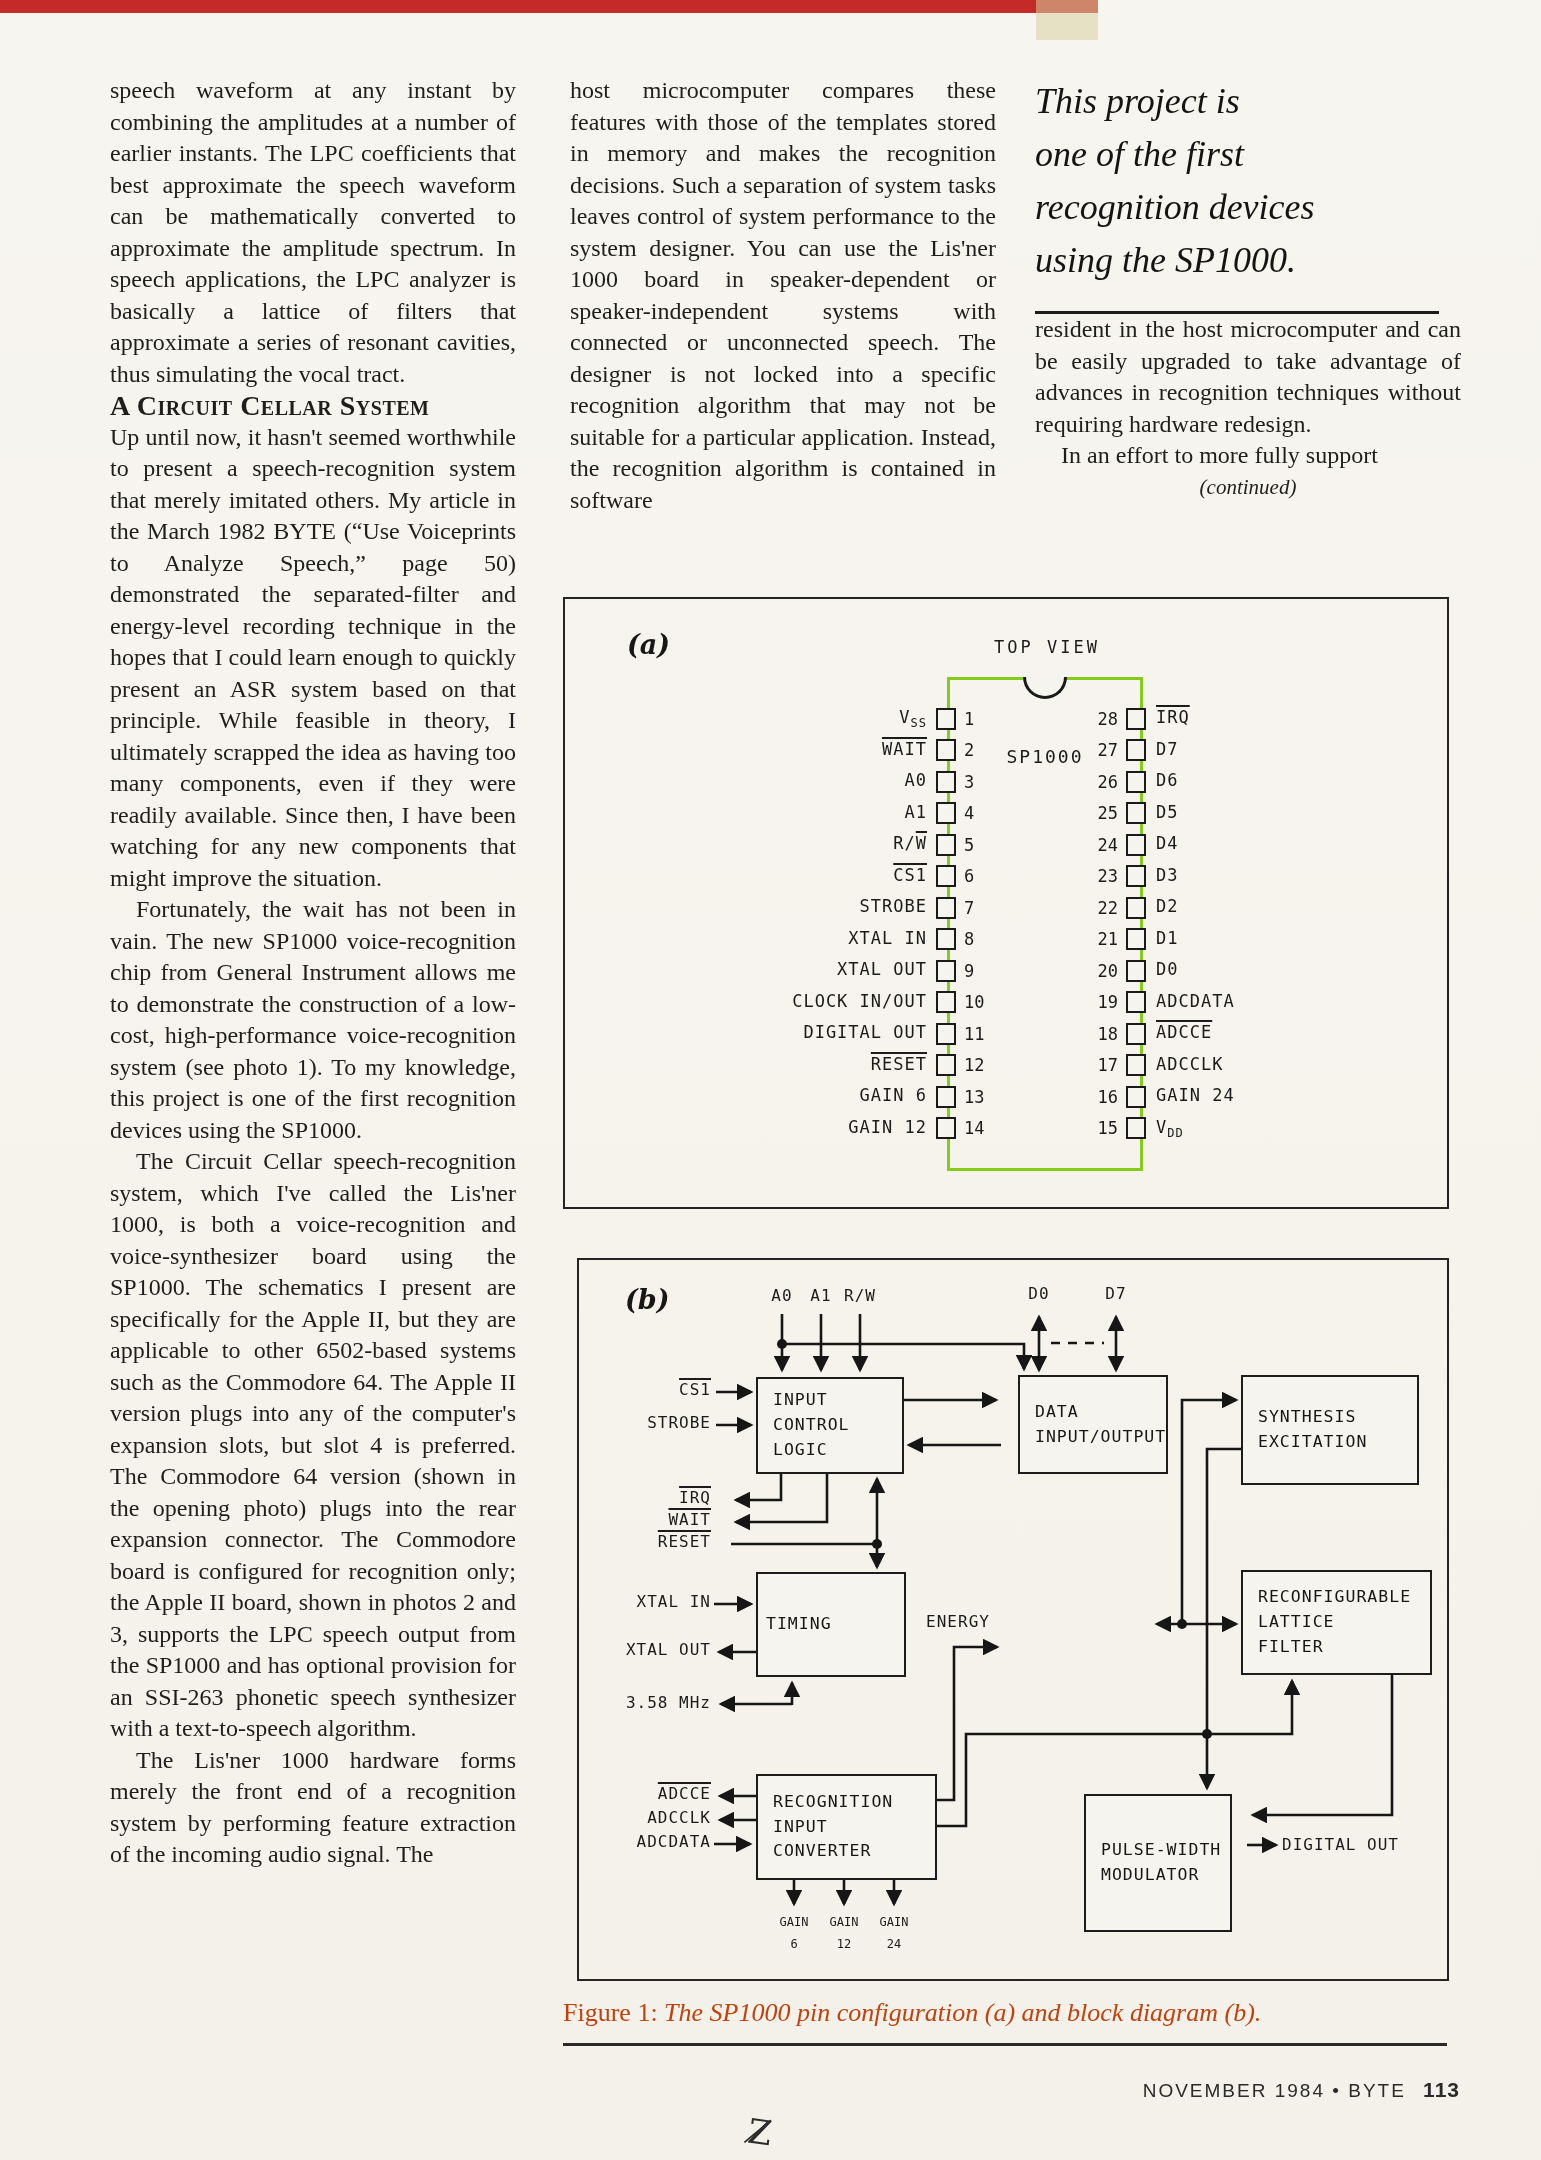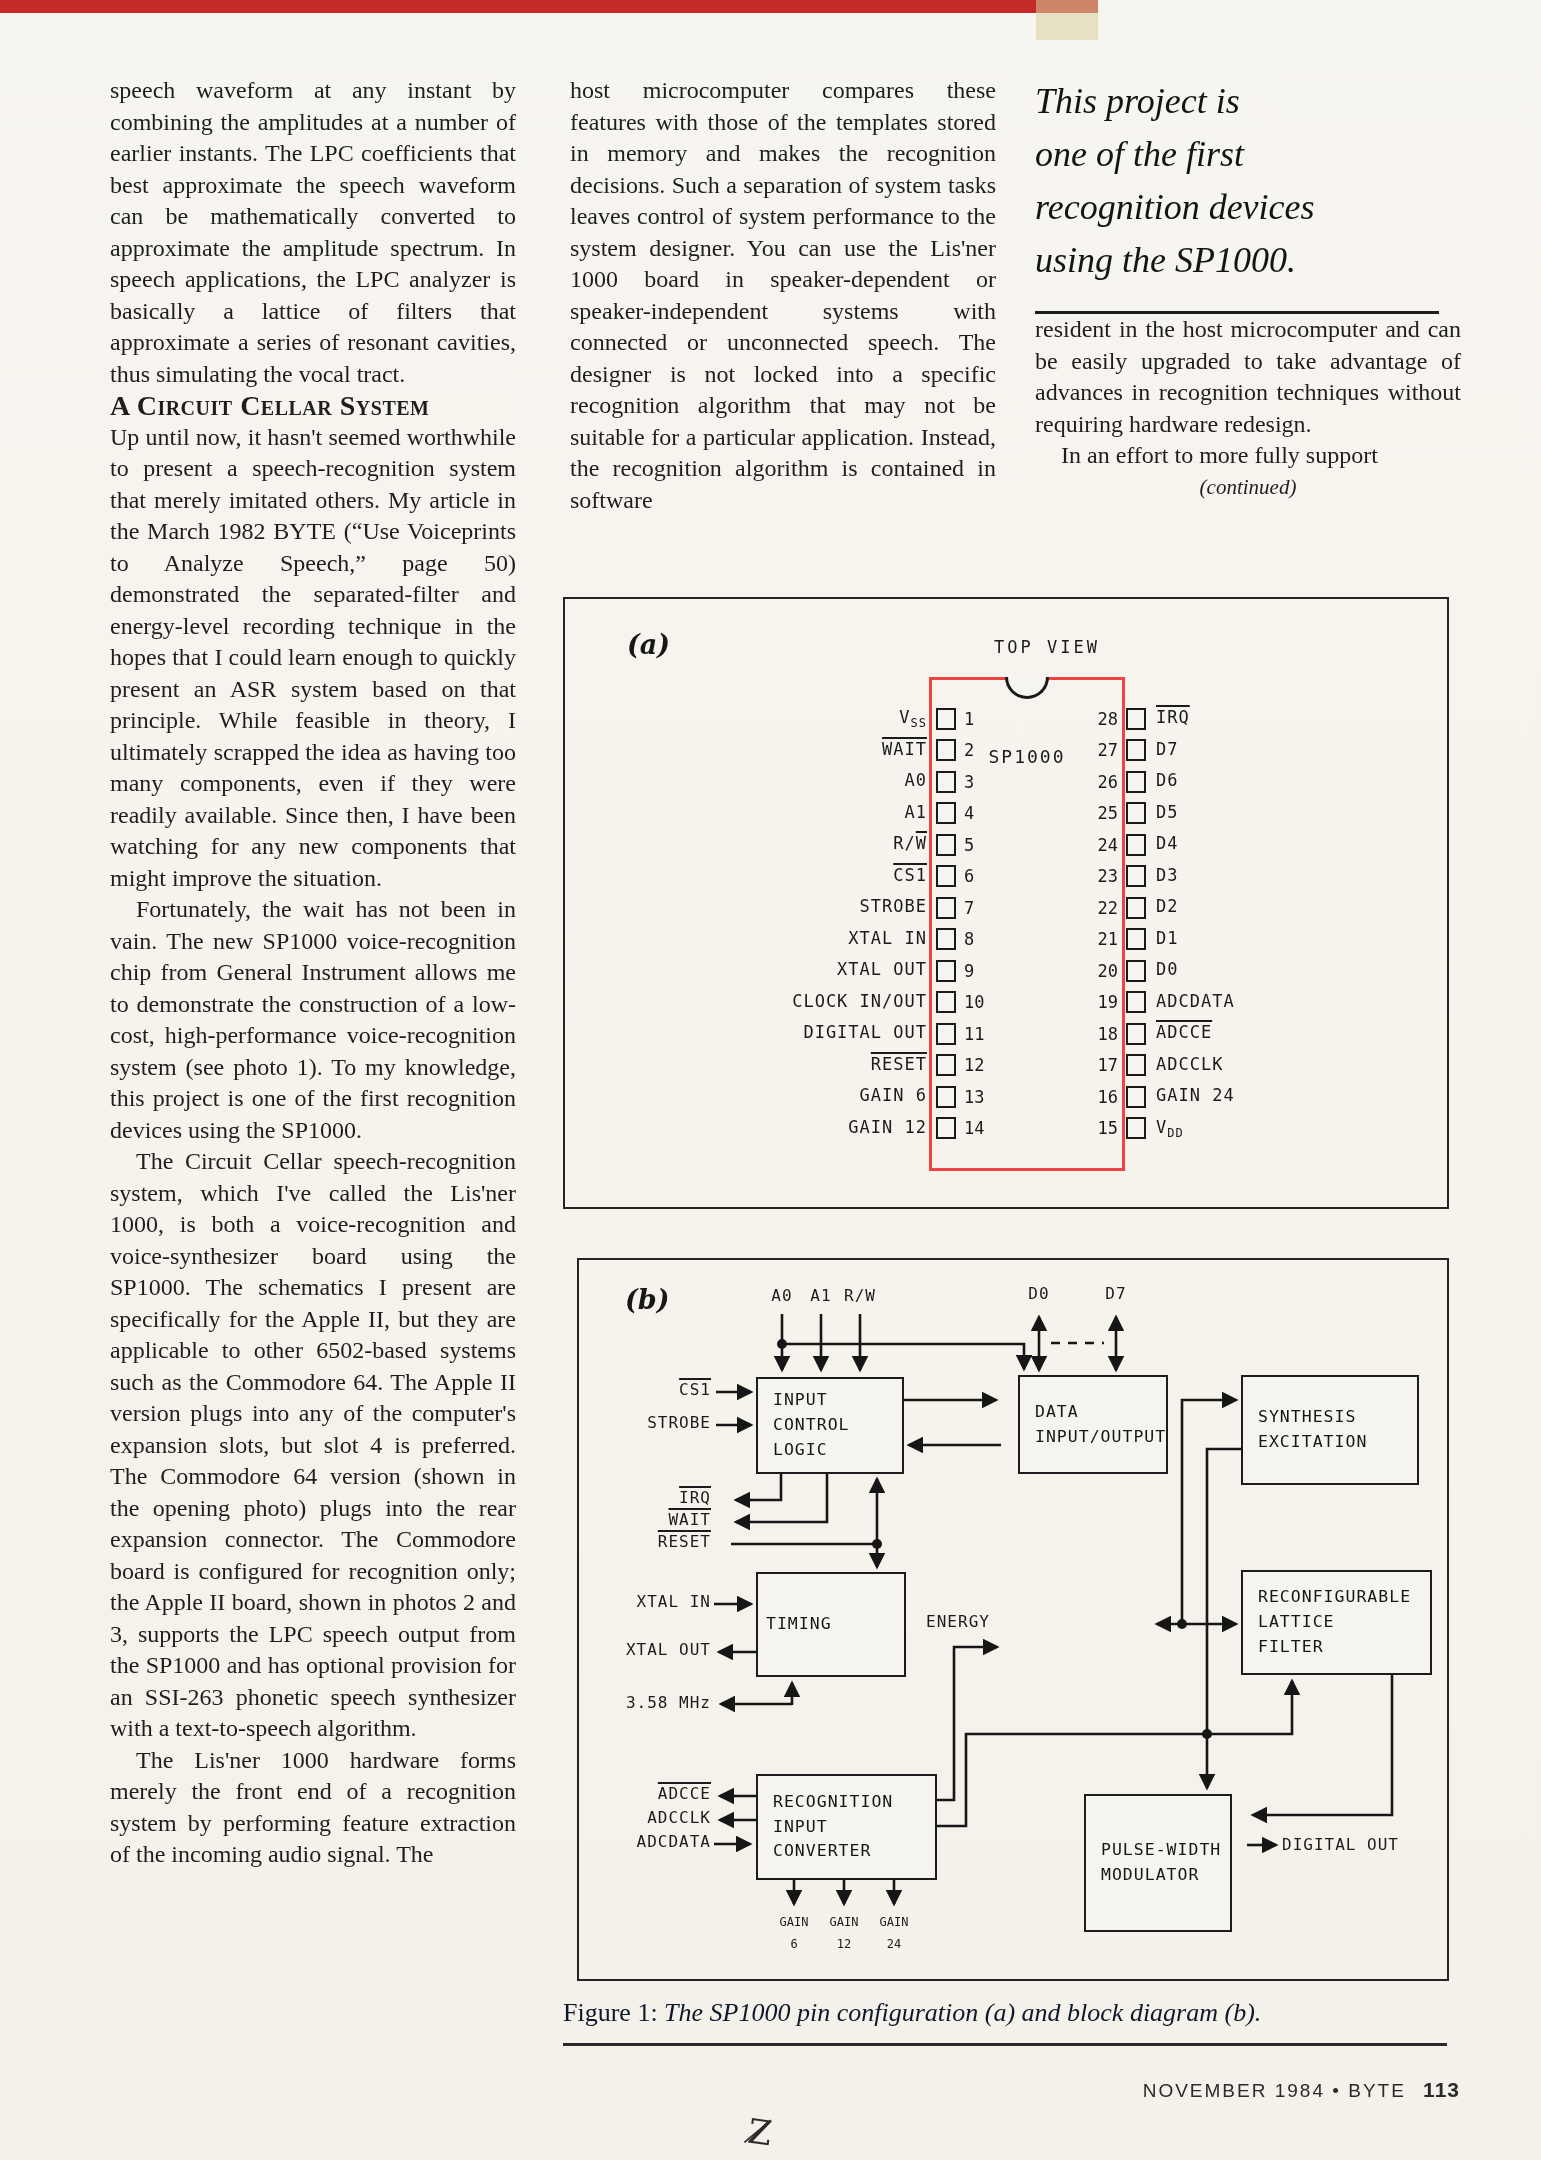--- a/index.html
+++ b/index.html
@@ -25,21 +25,21 @@
   .pq-after{margin-top:22px;}
   .continued{font-style:italic;font-size:21px;text-align:center;margin-top:6px;}
   
   .figbox{position:absolute;border:2.5px solid #242424;background:transparent;}
   .figa{left:563px;top:597px;width:882px;height:608px;}
   .figb{left:577px;top:1258px;width:868px;height:719px;}
   .figlabel{position:absolute;font-style:italic;font-weight:bold;font-size:27px;font-family:"DejaVu Serif",serif;color:#171717;}
   .mono{font-family:"DejaVu Sans Mono",monospace;color:#1b1b1b;}
   
   .topview{position:absolute;left:292px;top:38px;width:380px;text-align:center;font-size:17px;letter-spacing:3px;}
-  .chip{position:absolute;left:364px;top:78px;width:190px;height:488px;border:3px solid #ef4444;}
+  .chip{position:absolute;left:382px;top:78px;width:190px;height:488px;border:3px solid #84cc16;}
   .notch{position:absolute;top:-3px;left:50%;transform:translateX(-50%);width:38px;height:19px;
          border:3px solid #1a1a1a;border-top:none;border-radius:0 0 22px 22px;background:#f6f4ee;}
   .chip-name{position:absolute;top:66px;width:100%;text-align:center;font-size:18px;letter-spacing:2px;}
   .pins{position:absolute;top:104px;}
   .pins-left{left:0;width:391px;}
   .pins-right{left:561px;width:330px;}
   .pin-row{position:relative;height:31.5px;display:flex;align-items:center;}
   .pins-left .pin-row{justify-content:flex-end;}
   .pin-label{font-size:17px;letter-spacing:1px;white-space:nowrap;}
   .pins-left .pin-label{text-align:right;margin-right:9px;}
@@ -55,21 +55,21 @@
        font-family:"DejaVu Sans Mono",monospace;font-size:16.5px;letter-spacing:1px;color:#161616;
        padding-left:15px;box-sizing:border-box;}
   .blk span{white-space:pre-line;line-height:1.5;}
   .blk.center{padding-left:8px;justify-content:flex-start;}
   .sig{position:absolute;left:0;width:132px;text-align:right;font-size:16px;letter-spacing:1px;}
   .toplab{position:absolute;font-size:16px;letter-spacing:1px;text-align:center;}
   .flab{position:absolute;font-size:16px;letter-spacing:1px;}
   .gain{position:absolute;width:70px;text-align:center;font-size:12px;line-height:22px;}
   svg.wires{position:absolute;inset:0;}
   
-  .caption{position:absolute;left:563px;top:1998px;width:884px;font-size:26px;color:#0f172a;}
+  .caption{position:absolute;left:563px;top:1998px;width:884px;font-size:26px;color:#c2410c;}
   .caption .cap-body{font-style:italic;}
   .caption-rule{position:absolute;left:563px;top:2043px;width:884px;height:3px;background:#2a2a2a;}
   .footer{position:absolute;top:2078px;right:81px;font-family:"Liberation Sans",sans-serif;
           font-size:19px;letter-spacing:2px;color:#2a2a2a;}
   .footer b{font-size:21px;letter-spacing:1px;margin-left:10px;}
   .bottom-mark{position:absolute;left:748px;top:2112px;font-size:34px;color:#2c2c2c;font-family:"DejaVu Serif",serif;transform:rotate(8deg);}
 </style>
 </head>
 <body>
 

